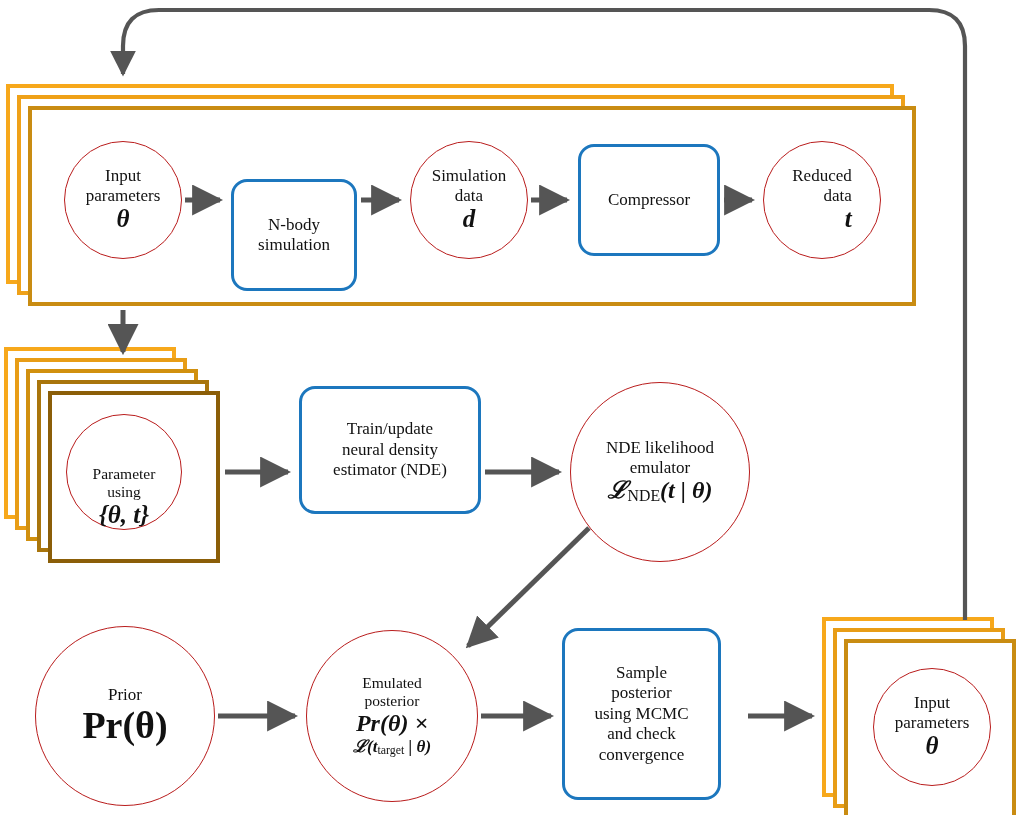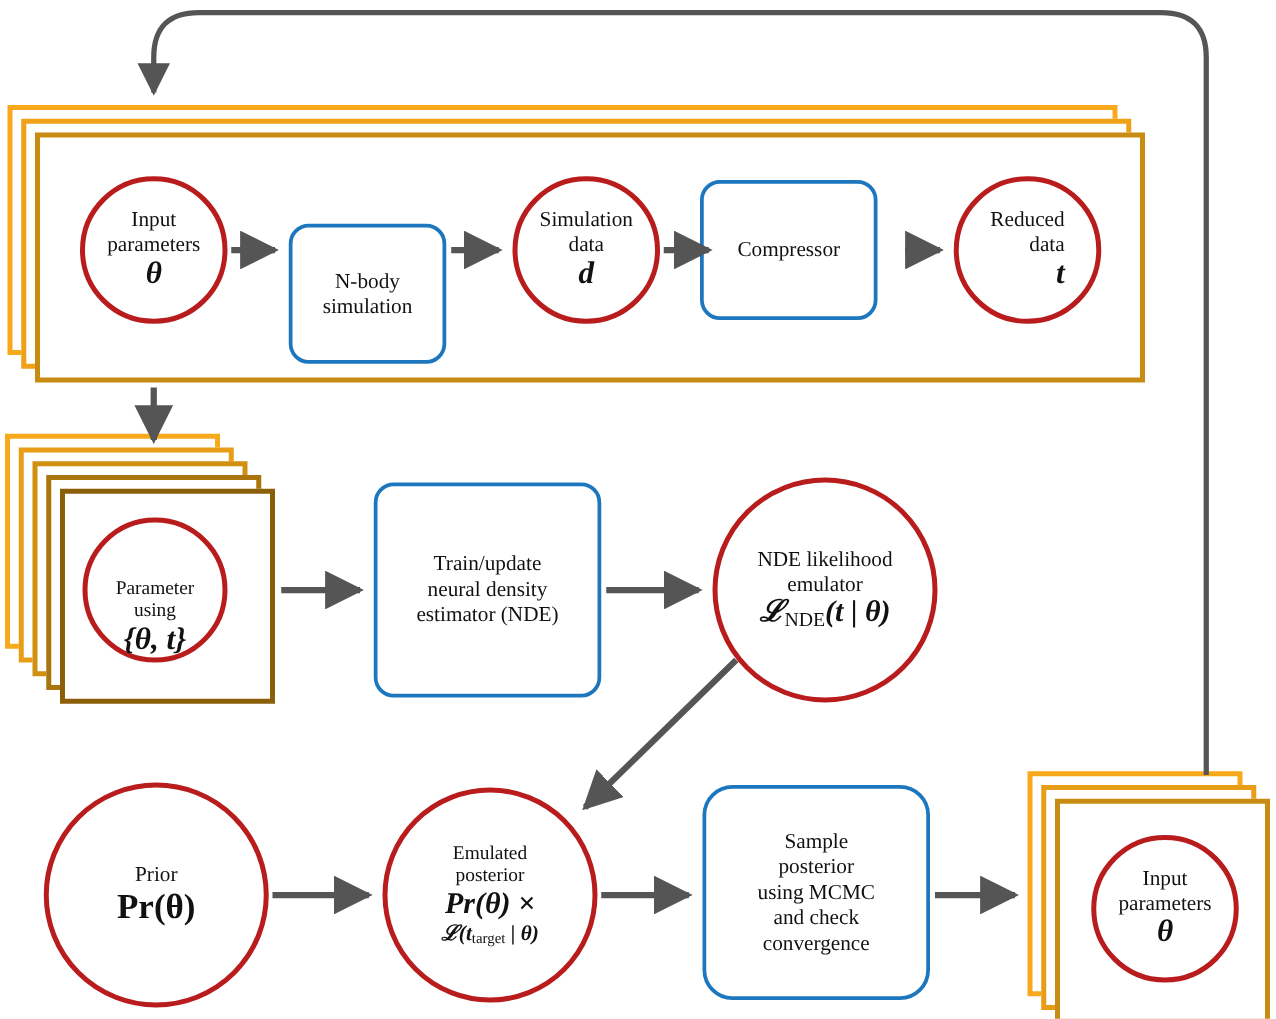--- a/index.html
+++ b/index.html
@@ -8,21 +8,21 @@
     font-family:"Liberation Serif","DejaVu Serif",serif;
     color:#111;
     overflow:hidden;
   }
   #canvas{position:relative;width:1021px;height:815px;background:#fff;}
 
   
   .node{position:absolute;box-sizing:border-box;display:flex;align-items:center;justify-content:center;text-align:center;background:#fff;}
 
   .circ{
-    border:4px solid #b91c1c;
+    border:1px solid #b91c1c;
     border-radius:50%;
     line-height:1.14;
   }
   .rbox{
     border:3.5px solid #1C77BE;
     border-radius:16px;
     line-height:1.2;
   }
 
   
@@ -69,21 +69,21 @@
   </div>
 
   <div class="node circ mid" style="left:410px;top:141px;width:118px;height:118px;">
     <div>
       <span class="lbl">Simulation</span>
       <span class="lbl">data</span>
       <span class="lbl sym big">d</span>
     </div>
   </div>
 
-  <div class="node rbox mid" style="left:560px;top:144px;width:142px;height:112px;">
+  <div class="node rbox mid" style="left:578px;top:144px;width:142px;height:112px;">
     <div>
       <span class="lbl">Compressor</span>
     </div>
   </div>
 
   <div class="node circ mid" style="left:763px;top:141px;width:118px;height:118px;text-align:right;">
     <div>
       <span class="lbl">Reduced</span>
       <span class="lbl">data</span>
       <span class="lbl sym big">t</span>
@@ -99,53 +99,53 @@
   </div>
 
   <div class="node circ sm" style="left:66px;top:414px;width:116px;height:116px;align-items:flex-end;">
     <div>
       <span class="lbl">Parameter</span>
       <span class="lbl">using</span>
       <span class="lbl sym big">{θ, t}</span>
     </div>
   </div>
 
-  <div class="node rbox mid" style="left:299px;top:386px;width:182px;height:172px;">
+  <div class="node rbox mid" style="left:299px;top:386px;width:182px;height:128px;">
     <div>
       <span class="lbl">Train/update</span>
       <span class="lbl">neural density</span>
       <span class="lbl">estimator (NDE)</span>
     </div>
   </div>
 
   <div class="node circ mid" style="left:570px;top:382px;width:180px;height:180px;">
     <div>
       <span class="lbl">NDE likelihood</span>
       <span class="lbl">emulator</span>
       <span class="lbl" style="font-size:24px;white-space:nowrap;"><span class="scr">ℒ</span><span class="sub">NDE</span><span class="sym">(t | θ)</span></span>
     </div>
   </div>
 
   <div class="node circ mid" style="left:35px;top:626px;width:180px;height:180px;">
     <div>
       <span class="lbl">Prior</span>
-      <span class="lbl symu" style="font-size:28px;">Pr(θ)</span>
+      <span class="lbl symu" style="font-size:38px;">Pr(θ)</span>
     </div>
   </div>
 
   <div class="node circ sm" style="left:306px;top:630px;width:172px;height:172px;">
     <div>
       <span class="lbl">Emulated</span>
       <span class="lbl">posterior</span>
       <span class="lbl symu" style="font-size:24px;font-style:italic;">Pr(θ) ×</span>
       <span class="lbl" style="font-size:17px;white-space:nowrap;"><span class="scr">ℒ</span><span class="sym">(t</span><span class="subu">target</span><span class="sym"> | θ)</span></span>
     </div>
   </div>
 
-  <div class="node rbox mid" style="left:562px;top:628px;width:182px;height:172px;border-radius:24px;">
+  <div class="node rbox mid" style="left:562px;top:628px;width:159px;height:172px;">
     <div>
       <span class="lbl">Sample</span>
       <span class="lbl">posterior</span>
       <span class="lbl">using MCMC</span>
       <span class="lbl">and check</span>
       <span class="lbl">convergence</span>
     </div>
   </div>
 
   <div class="stack" style="left:822px;top:617px;width:200px;height:200px;">

